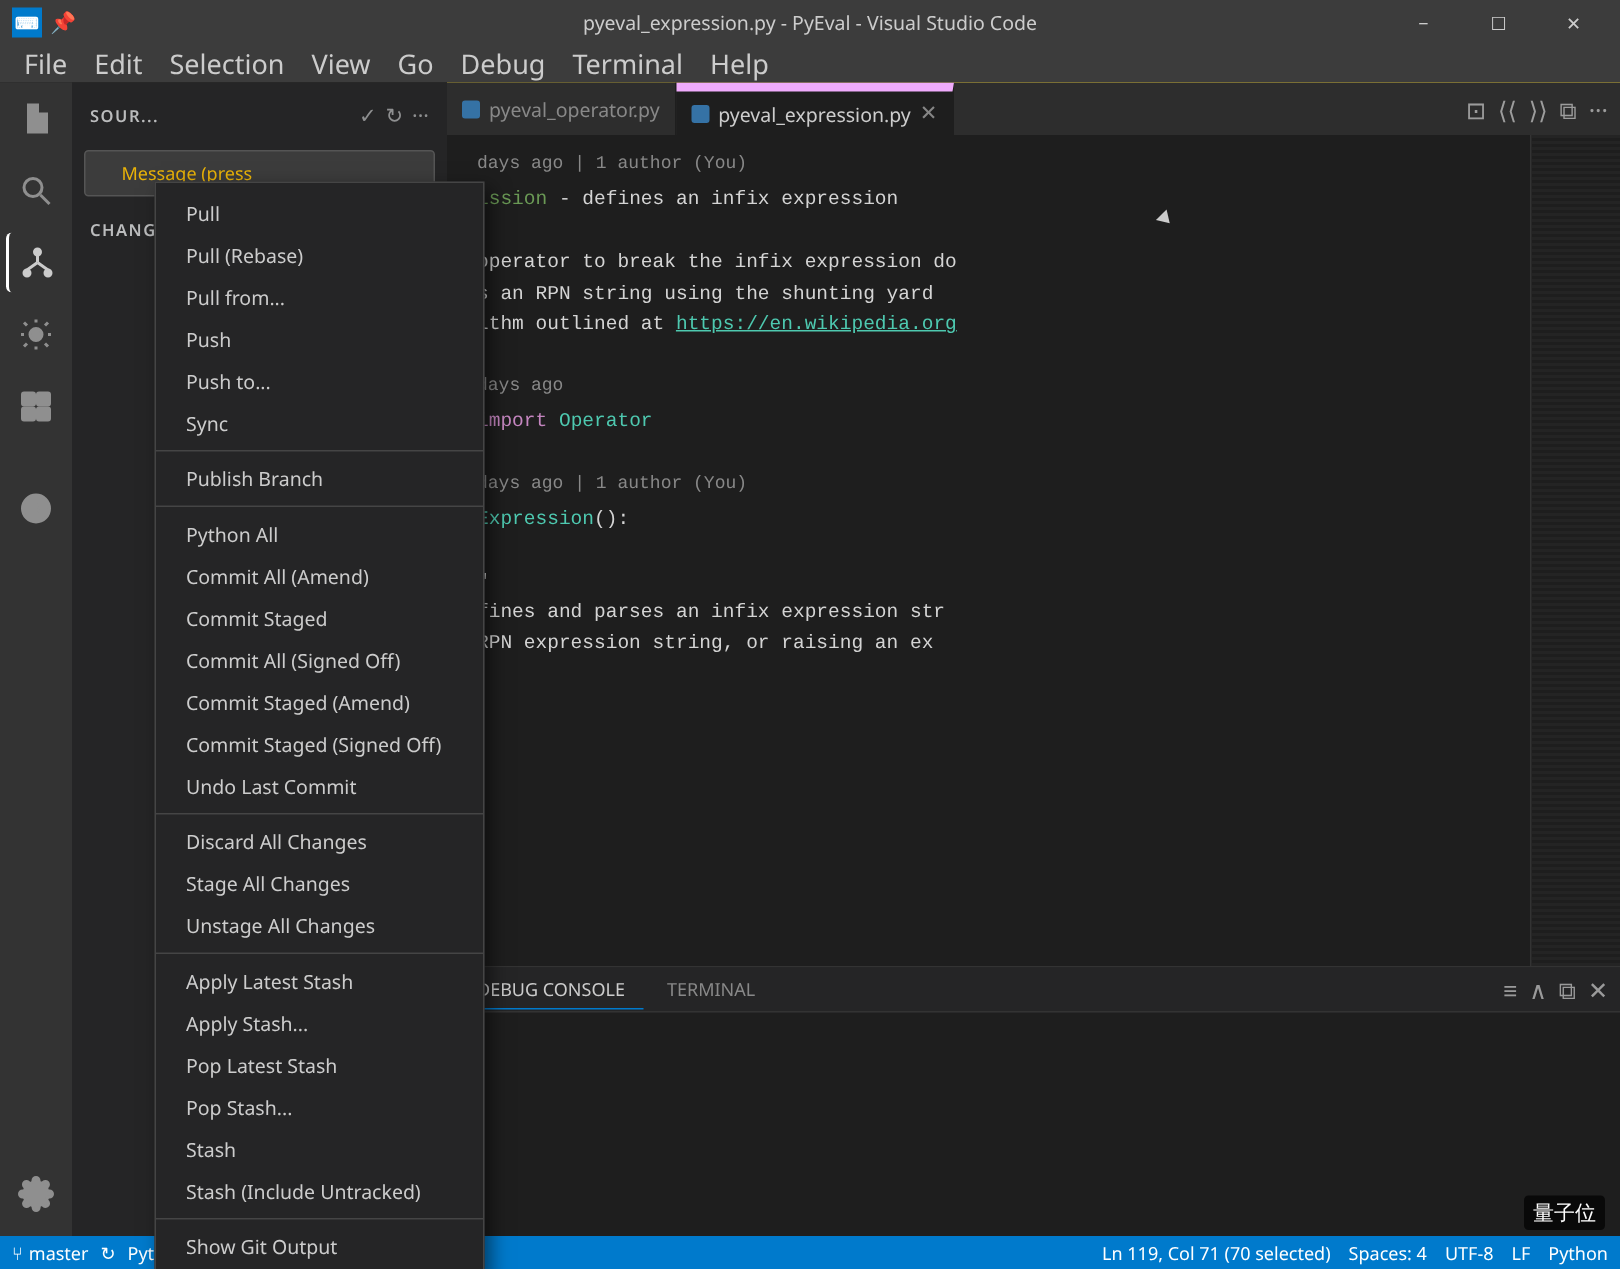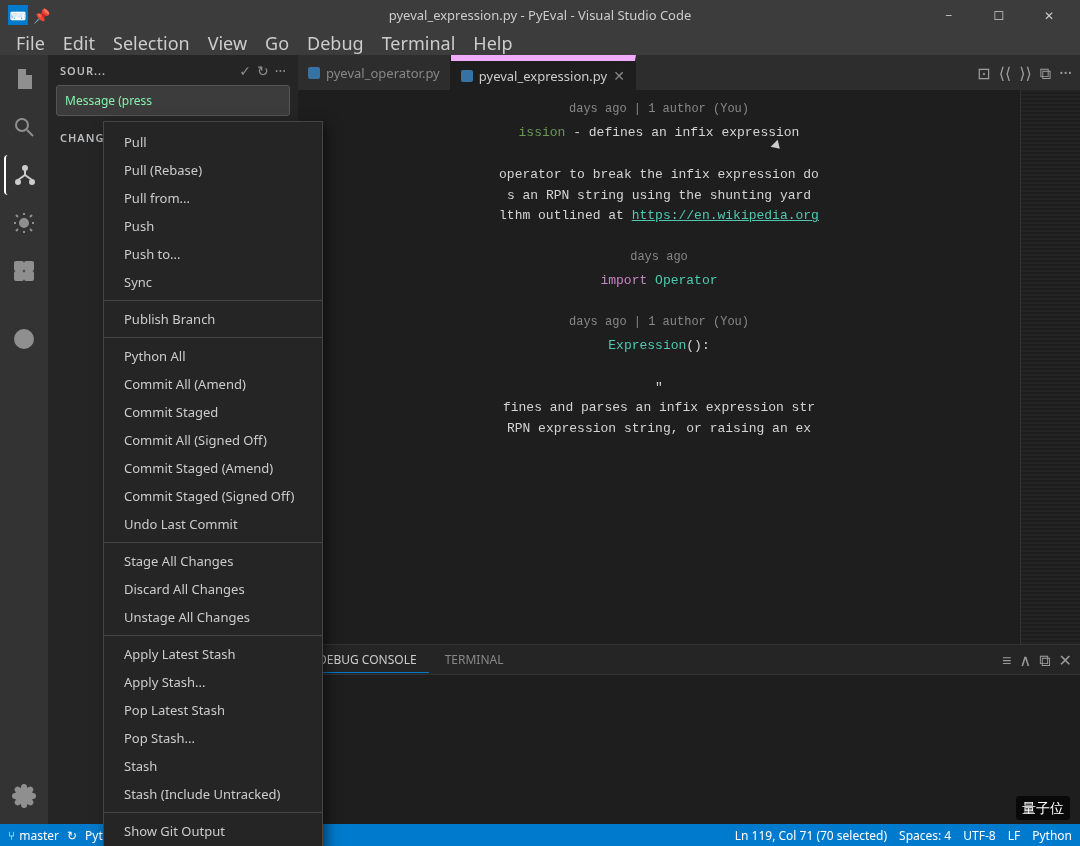--- a/index.html
+++ b/index.html
@@ -127,21 +127,21 @@
 
     
     #sidebar {
       width: 250px;
       background: #252526;
       display: flex;
       flex-direction: column;
       overflow: hidden;
     }
     #sidebar-header {
-      height: 30px;
+      height: 45px;
       display: flex;
       align-items: center;
       justify-content: space-between;
       padding: 0 12px;
       background: #252526;
       gap: 16px;
     }
     #sidebar-header-title {
       font-size: 11px;
       font-weight: 600;
@@ -154,46 +154,45 @@
       gap: 6px;
     }
     .sidebar-hdr-icon {
       color: #bbbcbd;
       font-size: 14px;
       cursor: pointer;
       opacity: 0.7;
     }
     #message-box {
       margin: 0 8px 8px 8px;
-      padding: 6px 8px;
+      padding: 6px 24px;
       background: #3c3c3c;
       border: 1px solid #555;
       border-radius: 3px;
       font-size: 12px;
-      color: #86efac;
+      color: #eab308;
     }
     #changes-section {
       padding: 4px 12px;
     }
     #changes-label {
       font-size: 11px;
       font-weight: 600;
       letter-spacing: 1px;
       color: #bbbcbd;
       text-transform: uppercase;
     }
 
     
     #editor-area {
       flex: 1;
       display: flex;
       flex-direction: column;
       background: #fde047;
       overflow: hidden;
-      text-align: center;
     }
     #tabs-bar {
       height: 35px;
       background: #2d2d2d;
       display: flex;
       align-items: stretch;
     }
     .tab {
       display: flex;
       align-items: center;
@@ -625,22 +624,22 @@
     <div class="dropdown-item">Python All</div>
     <div class="dropdown-item">Commit All (Amend)</div>
     <div class="dropdown-item">Commit Staged</div>
     <div class="dropdown-item">Commit All (Signed Off)</div>
     <div class="dropdown-item">Commit Staged (Amend)</div>
     <div class="dropdown-item">Commit Staged (Signed Off)</div>
     <div class="dropdown-item">Undo Last Commit</div>
   </div>
 
   <div class="menu-section">
+    <div class="dropdown-item">Discard All Changes</div>
     <div class="dropdown-item">Stage All Changes</div>
-    <div class="dropdown-item">Discard All Changes</div>
     <div class="dropdown-item">Unstage All Changes</div>
   </div>
 
   <div class="menu-section">
     <div class="dropdown-item">Apply Latest Stash</div>
     <div class="dropdown-item">Apply Stash...</div>
     <div class="dropdown-item">Pop Latest Stash</div>
     <div class="dropdown-item">Pop Stash...</div>
     <div class="dropdown-item">Stash</div>
     <div class="dropdown-item">Stash (Include Untracked)</div>

